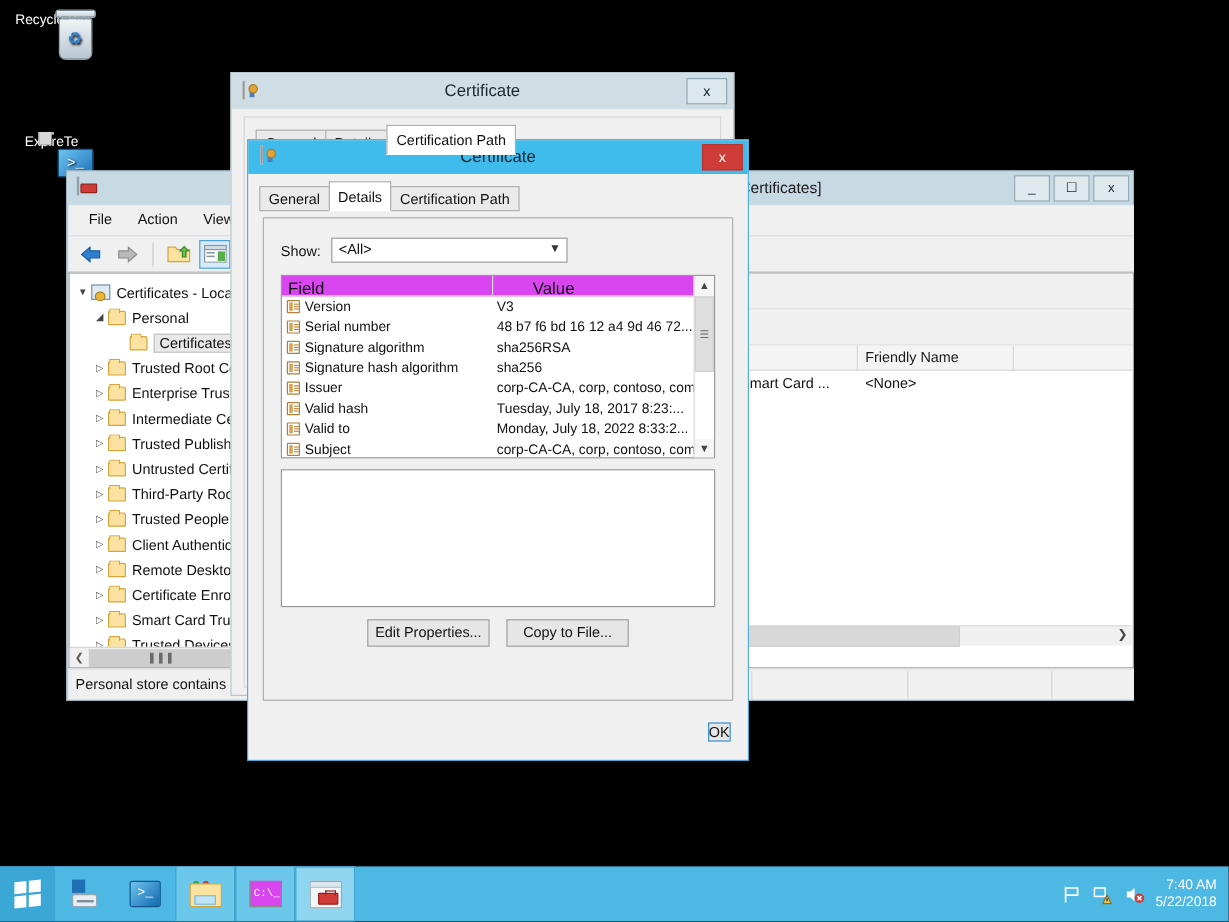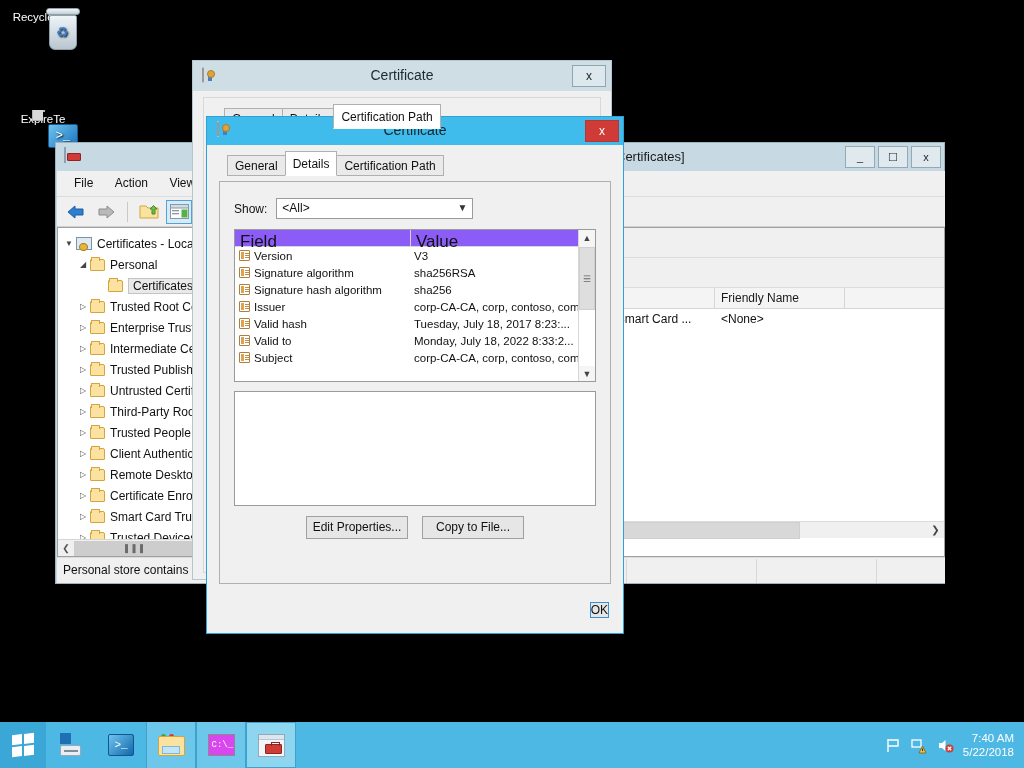--- a/index.html
+++ b/index.html
@@ -94,21 +94,21 @@
   
   #certBack { left:192px; top:60px; width:420px; height:520px; background:#f0f0f0;
               border:1px solid #b7c7cf; }
   #certBack .tb { height:30px; background:#cfdde4; position:relative; }
   #certBack .tb .ico { position:absolute; left:9px; top:7px; }
   #certBack .tb .ttl { position:absolute; width:100%; text-align:center; top:6px; font-size:14px; color:#1b2a31; }
   #certBack .closebtn { position:absolute; right:5px; top:4px; width:34px; height:22px;
             border:1px solid #8fa6b0; background:#dce8ed; text-align:center; line-height:20px; font-size:12px; color:#15242b; }
   #certBack .content { position:absolute; left:10px; top:36px; width:398px; height:476px; background:#f0f0f0;
                        border:1px solid #d8d8d8; }
-  .tabrow { position:absolute; left:20px; top:6px; display:flex; align-items:flex-end; }
+  .tabrow { position:absolute; left:9px; top:6px; display:flex; align-items:flex-end; }
   .tab { border:1px solid #b0b0b0; background:#eaeaea; padding:3px 7px 3px 7px; font-size:12px; color:#111;
          margin-right:-1px; height:21px; }
   .tab.active { background:#fff; border-bottom-color:#fff; height:25px; padding-top:5px; z-index:3; position:relative; }
 
   
   #certFront { left:206px; top:116px; width:418px; height:518px; background:#f0f0f0; border:1px solid #2da0d8; }
   #certFront .tb { height:28px; background:#40bcec; position:relative; }
   #certFront .tb .ico { position:absolute; left:10px; top:5px; }
   #certFront .tb .ttl { position:absolute; width:100%; text-align:center; top:5px; font-size:14px; color:#0e2630; }
   #certFront .closebtn { position:absolute; right:4px; top:3px; width:34px; height:22px;
@@ -117,21 +117,21 @@
   .tabpage { position:absolute; left:12px; top:36px; width:392px; height:403px; background:#f0f0f0;
              border:1px solid #b0b0b0; }
 
   .showrow { position:absolute; left:14px; top:16px; display:flex; align-items:center; gap:9px; }
   .showlabel { font-size:12px; color:#111; }
   .combo { width:197px; height:21px; background:#fff; border:1px solid #9a9a9a; position:relative;
            font-size:12px; color:#111; padding:2px 20px 2px 5px; }
   .combo .chev { position:absolute; right:5px; top:3px; font-size:10px; color:#333; }
 
   .detail-list { position:absolute; left:14px; top:47px; width:362px; height:153px; background:#fff; border:1px solid #9a9a9a; overflow:hidden; }
-  .dl-head { display:flex; height:17px; background:#8b5cf6; border-bottom:1px solid #d6d6d6; font-size:17px; color:#111; }
+  .dl-head { display:flex; height:17px; background:#d946ef; border-bottom:1px solid #d6d6d6; font-size:14px; color:#111;gap:28px; }
   .dl-head div { padding:2px 5px; }
   .dl-hf { width:176px; border-right:1px solid #d6d6d6; }
   .dl-hv { flex:1; }
   .dl-rows { position:relative; }
   .dl-row { display:flex; height:17px; align-items:center; font-size:11.5px; color:#111; }
   .certico { width:11px; height:11px; margin:0 4px 0 4px; flex:none; background:#fff;
              border:1px solid #b07f3e; position:relative; border-radius:1px; }
   .certico:before { content:''; position:absolute; left:1px; top:1px; width:3px; height:7px; background:#d8a355; }
   .certico:after { content:''; position:absolute; left:5px; top:2px; width:4px; height:1px;
              box-shadow: 0 2px 0 #c08e45, 0 4px 0 #c08e45; background:#c08e45; }
@@ -432,20 +432,25 @@
             <div class="dl-hv">Value</div>
           </div>
           <div class="dl-rows">
             <div class="dl-row">
               <span class="certico"></span>
               <span class="dl-f">Version</span>
               <span class="dl-v">V3</span>
             </div>
             <div class="dl-row">
               <span class="certico"></span>
+              <span class="dl-f">Serial number</span>
+              <span class="dl-v">48 b7 f6 bd 16 12 a4 9d 46 72...</span>
+            </div>
+            <div class="dl-row">
+              <span class="certico"></span>
               <span class="dl-f">Signature algorithm</span>
               <span class="dl-v">sha256RSA</span>
             </div>
             <div class="dl-row">
               <span class="certico"></span>
               <span class="dl-f">Signature hash algorithm</span>
               <span class="dl-v">sha256</span>
             </div>
             <div class="dl-row">
               <span class="certico"></span>

